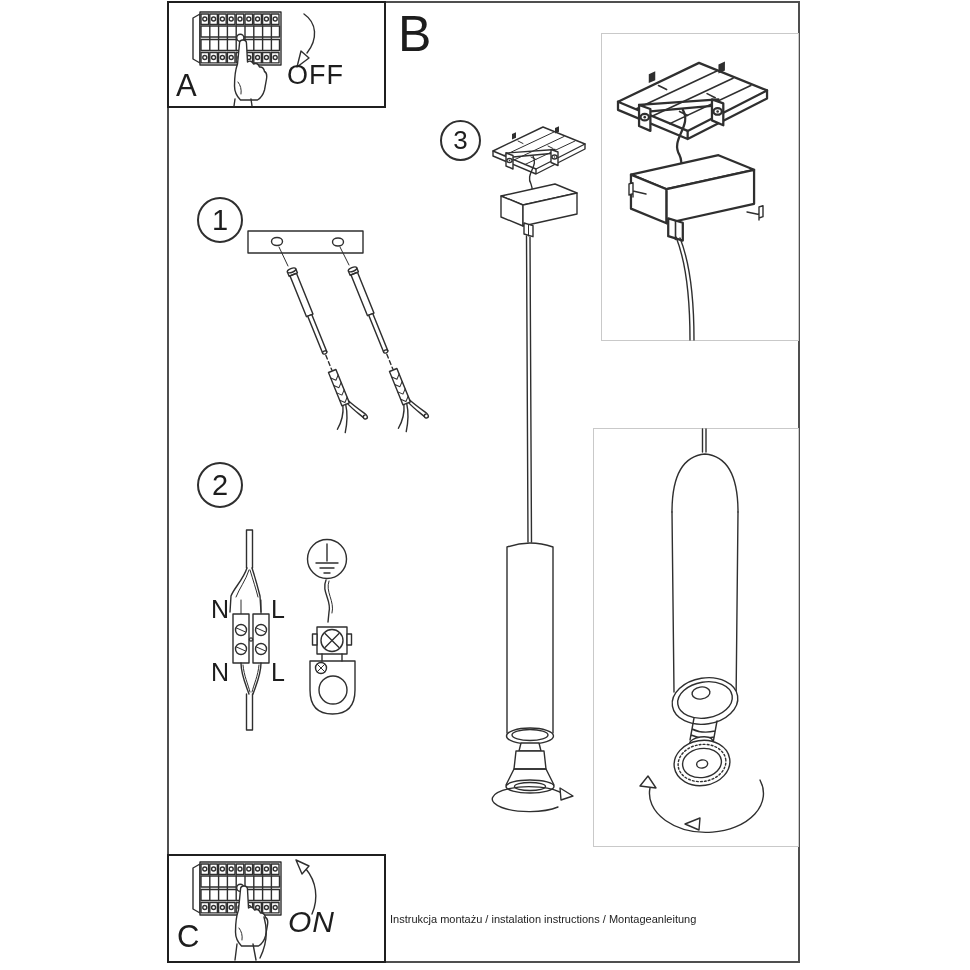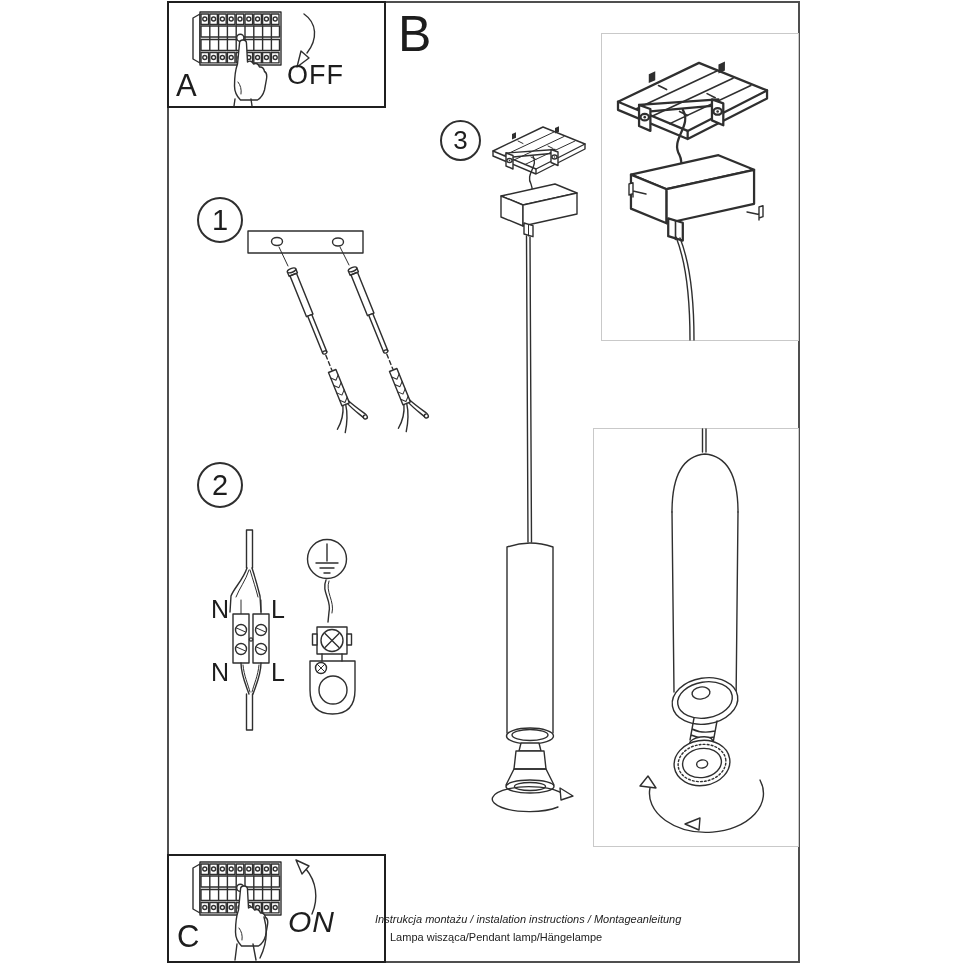--- a/index.html
+++ b/index.html
@@ -273,15 +273,14 @@
     </div>
   <div class="abs badge" style="left:440px;top:120px;width:37px;height:37px;font-size:26px;">
       <span>3</span>
     </div>
 
   <div class="abs wlabel" style="left:211px;top:595px;">N</div>
   <div class="abs wlabel" style="left:271px;top:595px;">L</div>
   <div class="abs wlabel" style="left:211px;top:658px;">N</div>
   <div class="abs wlabel" style="left:271px;top:658px;">L</div>
 
-  <div class="abs footer-line" style="left:375px;top:910px;font-style:italic;">Instrukcja montażu / instalation instructions / Montageanleitung</div>
-  <div class="abs footer-line" style="left:390px;top:928px;">Lampa wisząca/Pendant lamp/Hängelampe</div>
+  <div class="abs footer-line" style="left:390px;top:910px;">Instrukcja montażu / instalation instructions / Montageanleitung</div>
 </div>
 
 </body></html>

